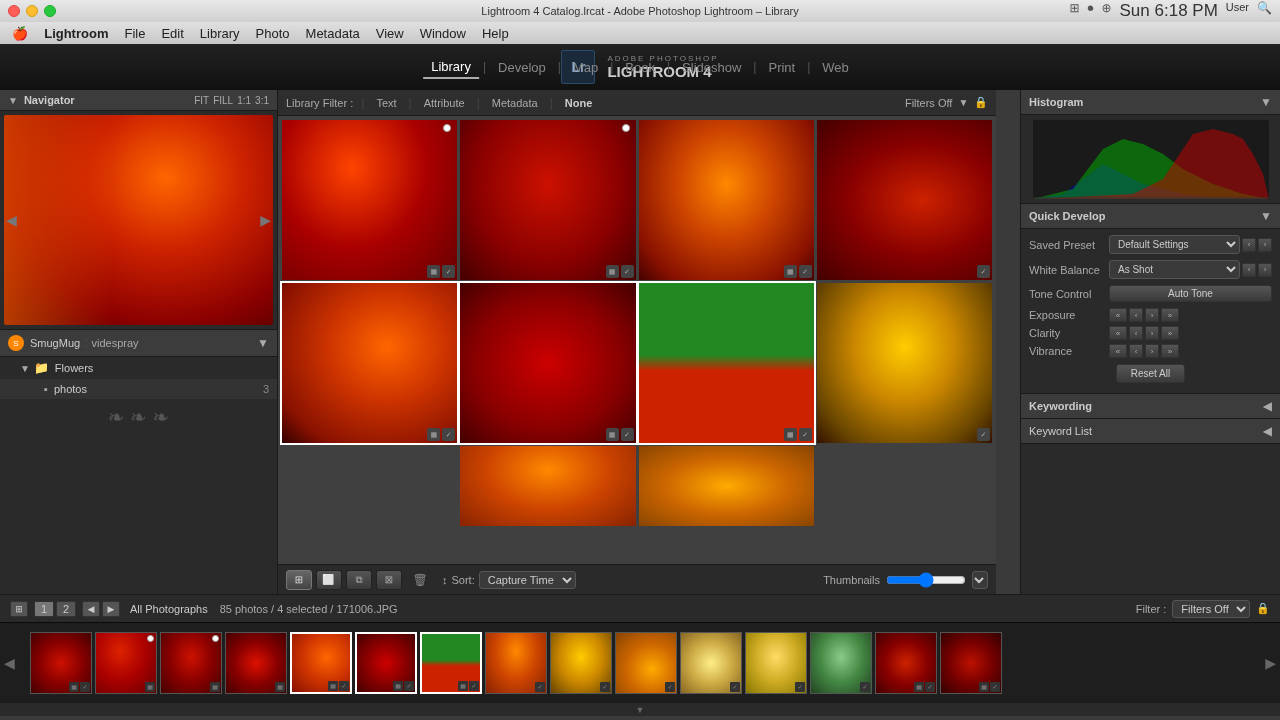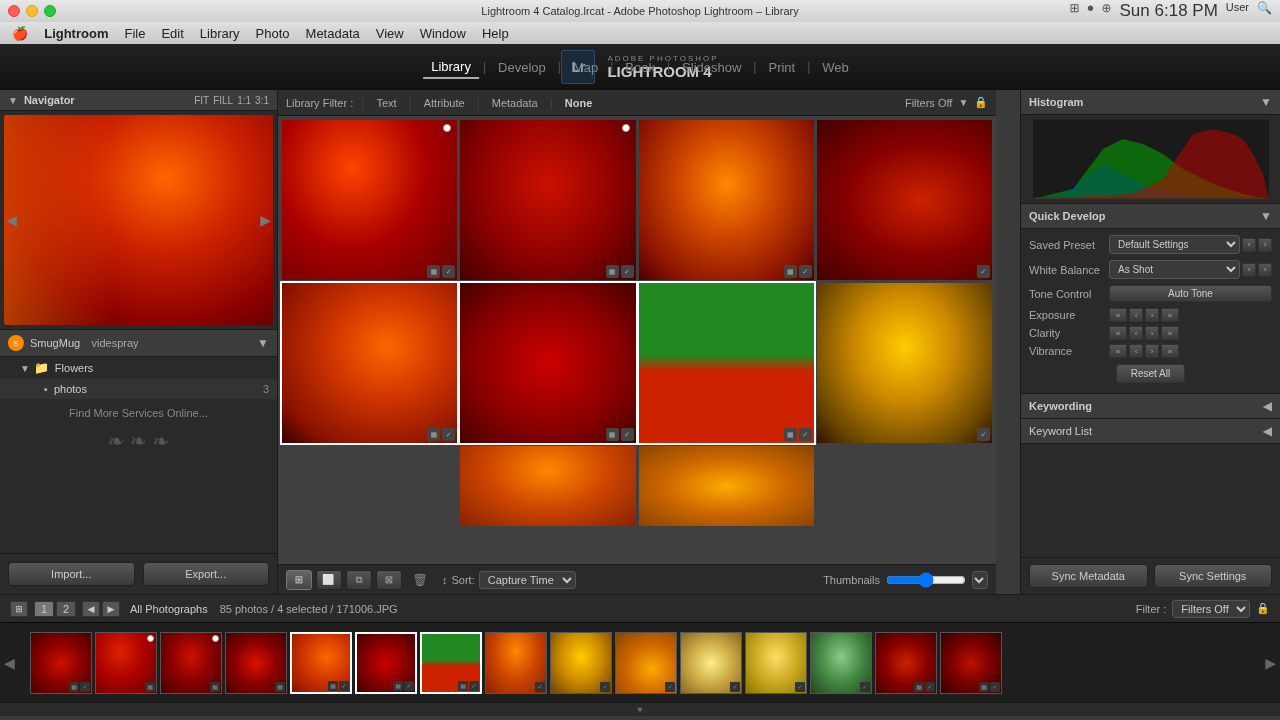--- a/index.html
+++ b/index.html
@@ -109,30 +109,25 @@
       <span style="margin-right:6px;font-size:12px;color:#aaa;">📁</span>
       <span style="font-size:11px;color:#ccc;">Flowers</span>
     </div>
     <div style="padding:4px 8px 4px 44px;display:flex;align-items:center;cursor:pointer;background:#333;">
       <span style="margin-right:6px;font-size:11px;color:#aaa;">▪</span>
       <span style="font-size:11px;color:#ccc;flex:1;">photos</span>
       <span style="font-size:11px;color:#888;">3</span>
     </div>
     <div style="height:2px;"></div>
 
-    <div style="padding:6px 8px;font-size:11px;color:#888;cursor:pointer;text-align:center;">Find More Services Online...</div>
 
     <div style="text-align:center;padding:4px;color:#555;font-size:20px;">❧ ❧ ❧</div>
 
     <div style="flex:1;"></div>
 
-    <div style="display:flex;gap:8px;padding:8px;background:#2a2a2a;border-top:1px solid #1a1a1a;">
-      <button style="flex:1;padding:5px;background:linear-gradient(to bottom,#585858,#3a3a3a);border:1px solid #222;border-radius:4px;color:#ccc;font-size:11px;cursor:pointer;">Import...</button>
-      <button style="flex:1;padding:5px;background:linear-gradient(to bottom,#585858,#3a3a3a);border:1px solid #222;border-radius:4px;color:#ccc;font-size:11px;cursor:pointer;">Export...</button>
-    </div>
   </div>
 
   <div style="flex:1;display:flex;flex-direction:column;background:#3a3a3a;overflow:hidden;">
 
     <div style="height:26px;background:#2e2e2e;display:flex;align-items:center;padding:0 8px;gap:8px;border-bottom:1px solid #1a1a1a;">
       <span style="font-size:11px;color:#aaa;">Library Filter :</span>
       <span style="color:#444;">|</span>
       <span style="font-size:11px;color:#aaa;cursor:pointer;padding:1px 4px;">Text</span>
       <span style="color:#444;">|</span>
       <span style="font-size:11px;color:#aaa;cursor:pointer;padding:1px 4px;">Attribute</span>
@@ -341,24 +336,20 @@
       <span style="color:#aaa;">◀</span>
     </div>
 
     <div style="display:flex;align-items:center;padding:5px 8px;background:#3c3c3c;border-bottom:1px solid #1a1a1a;cursor:pointer;">
       <span style="font-size:11px;font-weight:normal;color:#ccc;flex:1;">Keyword List</span>
       <span style="color:#aaa;">◀</span>
     </div>
 
     <div style="flex:1;"></div>
 
-    <div style="display:flex;gap:6px;padding:6px 8px;background:#2a2a2a;border-top:1px solid #1a1a1a;">
-      <button style="flex:1;padding:5px;background:linear-gradient(to bottom,#585858,#3a3a3a);border:1px solid #222;border-radius:4px;color:#ccc;font-size:11px;cursor:pointer;">Sync Metadata</button>
-      <button style="flex:1;padding:5px;background:linear-gradient(to bottom,#585858,#3a3a3a);border:1px solid #222;border-radius:4px;color:#ccc;font-size:11px;cursor:pointer;">Sync Settings</button>
-    </div>
   </div>
 </div>
 
 <div style="height:28px;background:#2a2a2a;display:flex;align-items:center;padding:0 10px;border-top:1px solid #1a1a1a;gap:6px;">
   <div style="width:18px;height:16px;background:#555;border:1px solid #333;border-radius:2px;display:flex;align-items:center;justify-content:center;font-size:9px;color:#ccc;cursor:pointer;">⊞</div>
   <div style="display:flex;gap:2px;">
     <div style="width:20px;height:16px;background:#777;border:1px solid #333;border-radius:2px;display:flex;align-items:center;justify-content:center;font-size:11px;color:#ccc;cursor:pointer;">1</div>
     <div style="width:20px;height:16px;background:#555;border:1px solid #333;border-radius:2px;display:flex;align-items:center;justify-content:center;font-size:11px;color:#ccc;cursor:pointer;">2</div>
   </div>
   <div style="display:flex;gap:2px;">

